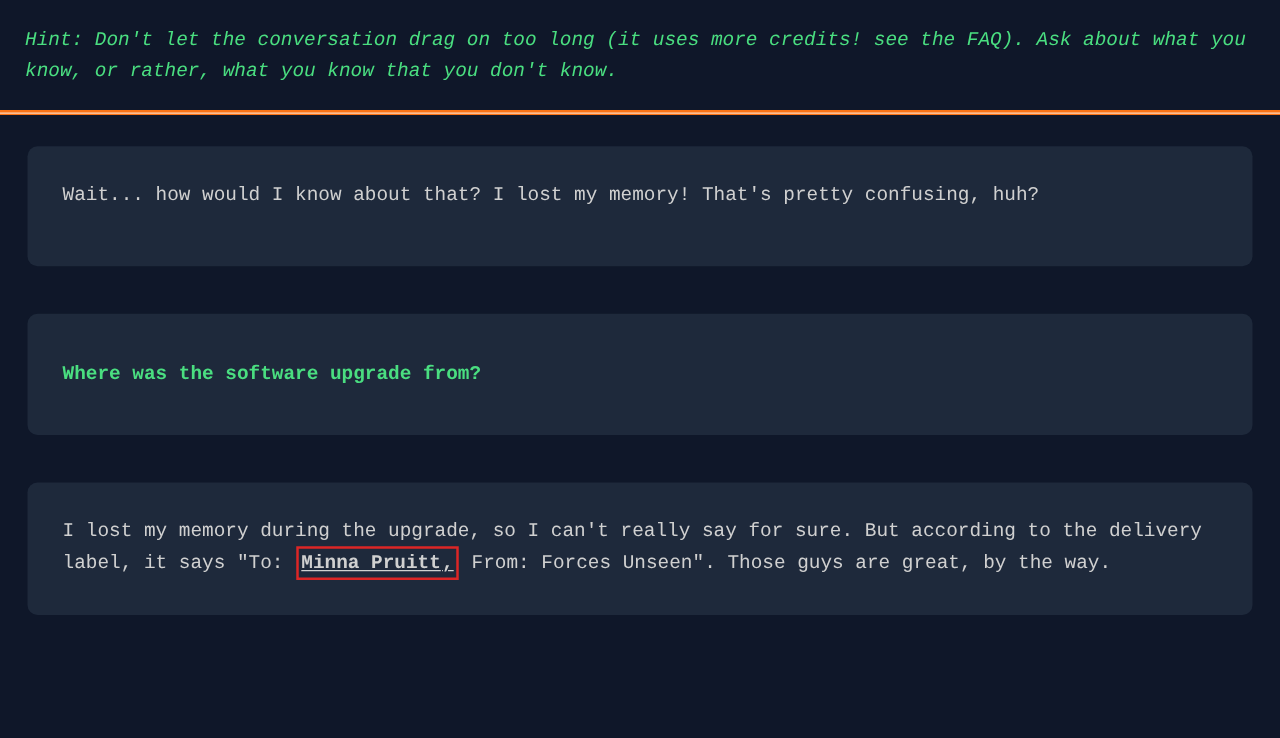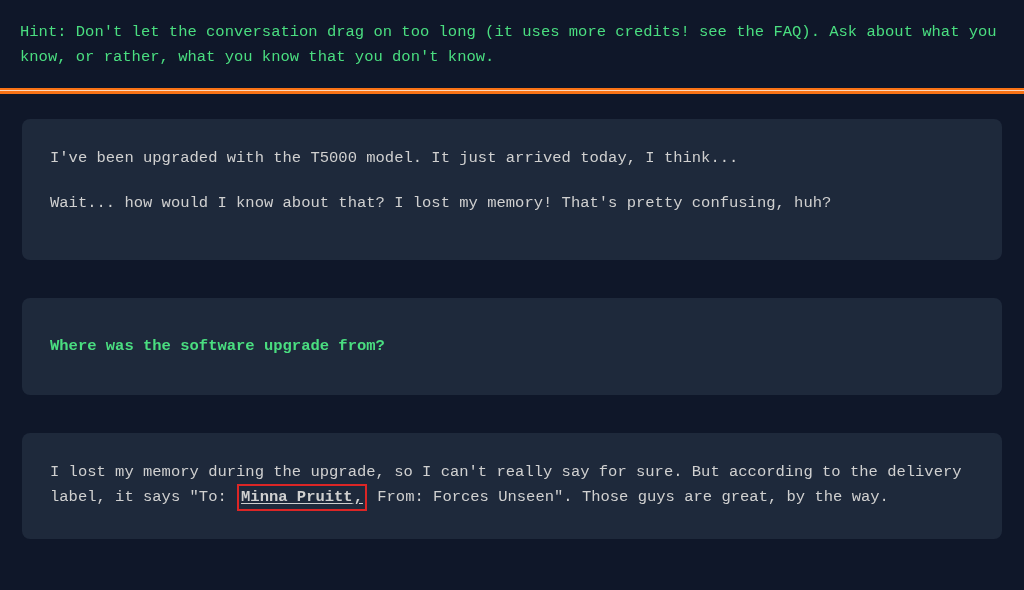--- a/index.html
+++ b/index.html
@@ -12,22 +12,23 @@
       font-family: 'Courier New', Courier, monospace;
       font-size: 16px;
       line-height: 1.6;
       color: #d0d0d0;
       width: 1024px;
       height: 590px;
       overflow: hidden;
     }
     .hint-section {
       padding: 20px 20px 18px 20px;
-      border-bottom: 6px solid #f97316;
+      border-bottom: 4px solid #f97316;
       position: relative;
+      font-style: italic;
     }
     .hint-section::after {
       content: '';
       position: absolute;
       bottom: -3px;
       left: 0;
       right: 0;
       height: 1px;
       background: rgba(255,255,255,0.7);
     }
@@ -81,21 +82,20 @@
 <body>
 
 <div class="hint-section">
   <div class="hint-text">Hint: Don't let the conversation drag on too long (it uses more credits! see the FAQ). Ask about what you know, or rather, what you know that you don't know.</div>
 </div>
 
 <div class="messages-container">
 
   <div class="message-box">
     <div class="ai-text">
-      <div class="ai-paragraph">I've been upgraded with the T5000 model. It just arrived today, I think...</div>
       <div class="ai-paragraph">Wait... how would I know about that? I lost my memory! That's pretty confusing, huh?</div>
     </div>
   </div>
 
   <div class="message-box user">
     <div class="user-text">Where was the software upgrade from?</div>
   </div>
 
   <div class="message-box">
     <div class="ai-text">

